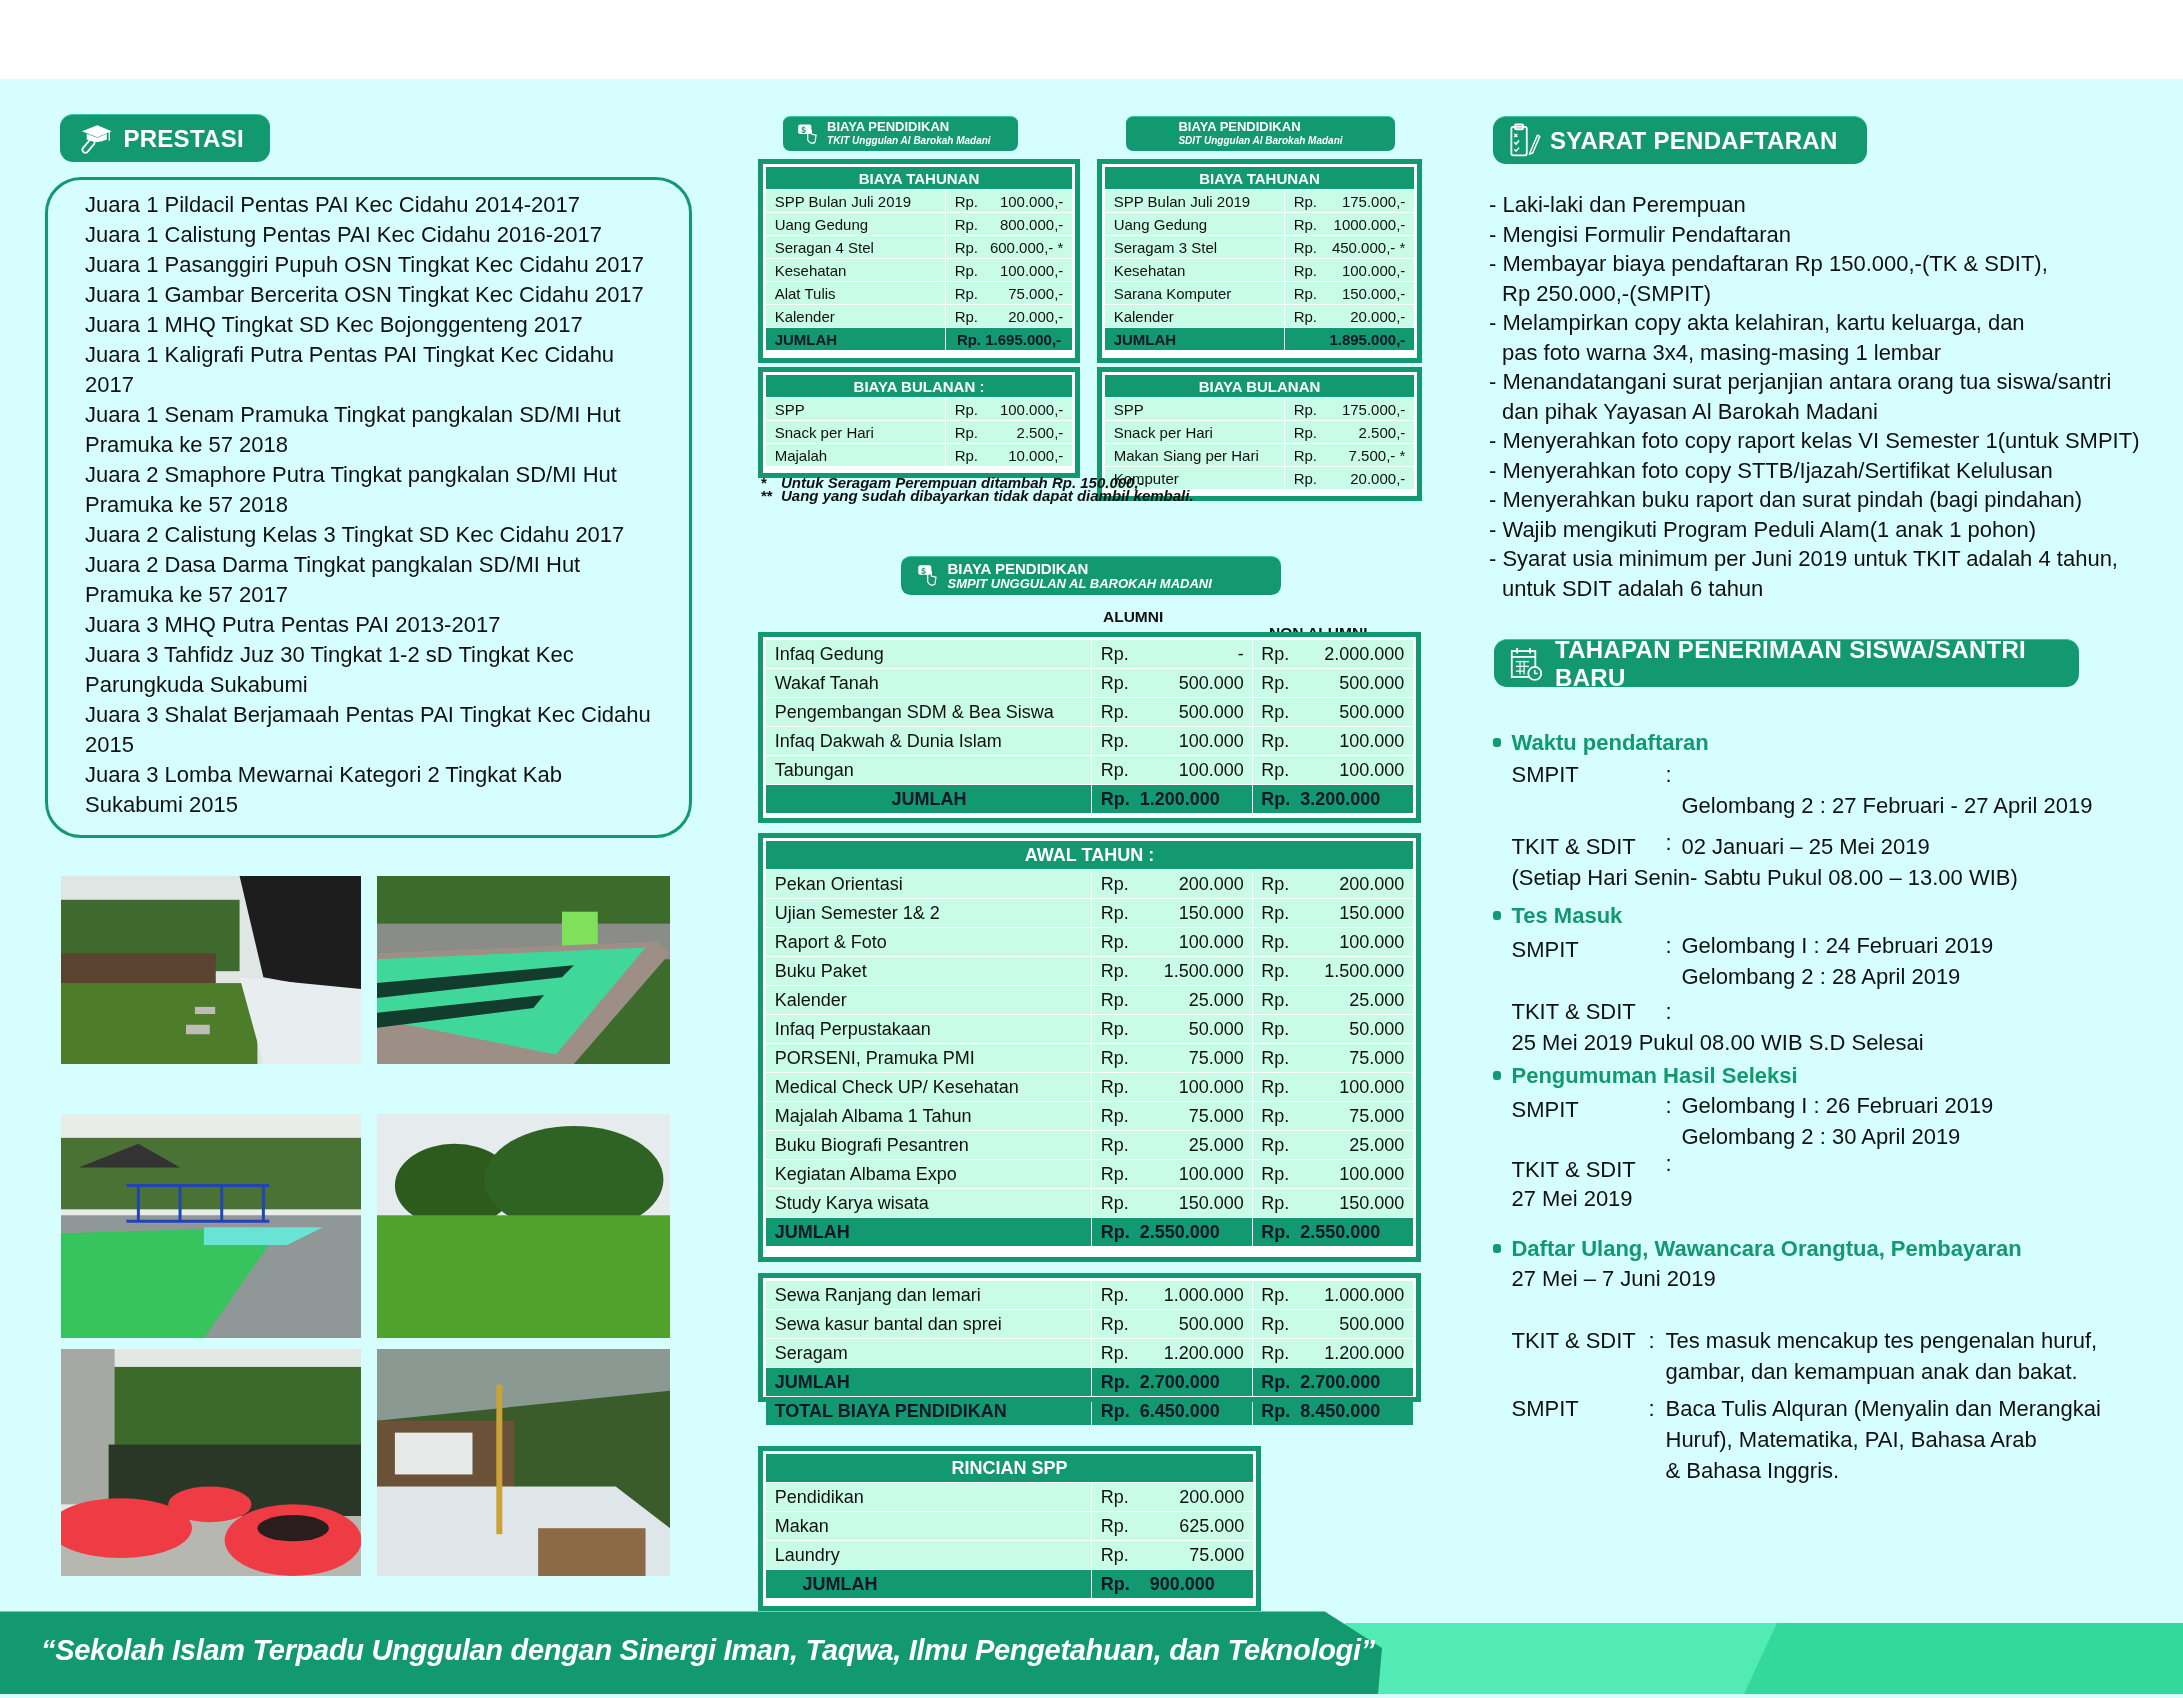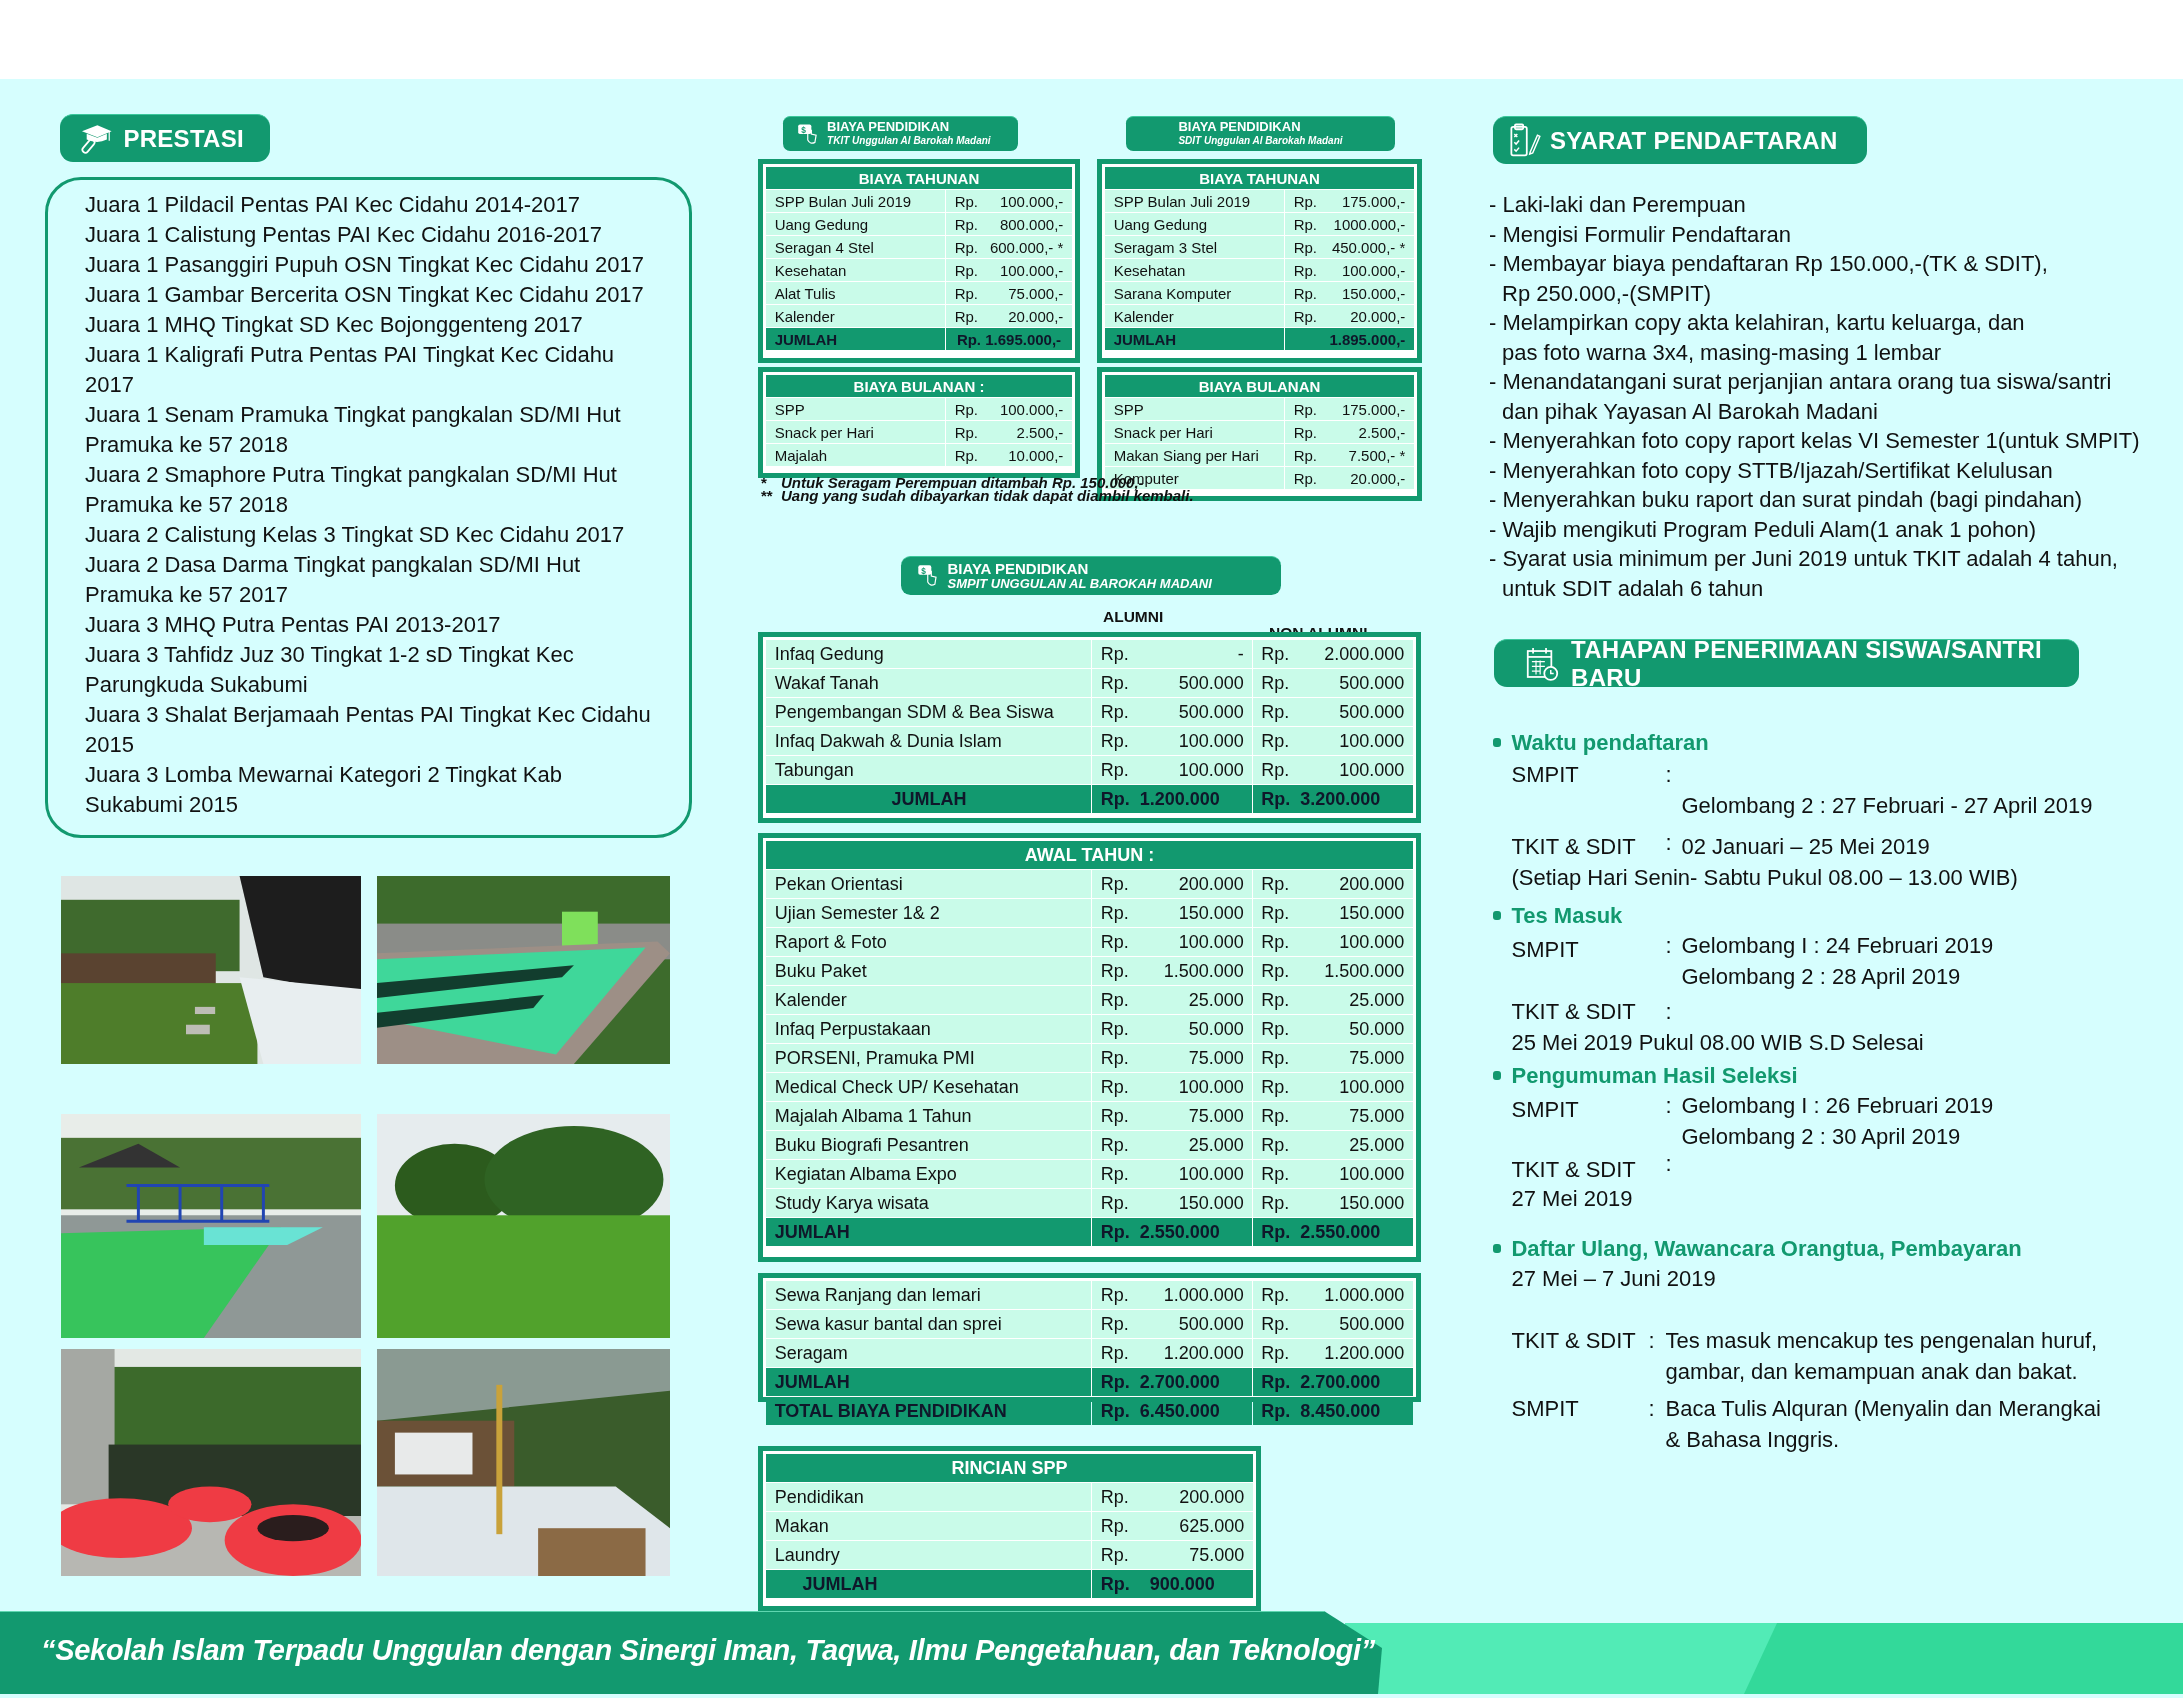--- a/index.html
+++ b/index.html
@@ -816,21 +816,21 @@
   <li><span>- Membayar biaya pendaftaran Rp 150.000,-(TK &amp; SDIT),</span><span class="cont">Rp 250.000,-(SMPIT)</span></li>
   <li><span>- Melampirkan copy akta kelahiran, kartu keluarga, dan</span><span class="cont">pas foto warna 3x4, masing-masing 1 lembar</span></li>
   <li><span>- Menandatangani surat perjanjian antara orang tua siswa/santri</span><span class="cont">dan pihak Yayasan Al Barokah Madani</span></li>
   <li><span>- Menyerahkan foto copy raport kelas VI Semester 1(untuk SMPIT)</span></li>
   <li><span>- Menyerahkan foto copy STTB/Ijazah/Sertifikat Kelulusan</span></li>
   <li><span>- Menyerahkan buku raport dan surat pindah (bagi pindahan)</span></li>
   <li><span>- Wajib mengikuti Program Peduli Alam(1 anak 1 pohon)</span></li>
   <li><span>- Syarat usia minimum per Juni 2019 untuk TKIT adalah 4 tahun,</span><span class="cont">untuk SDIT adalah 6 tahun</span></li>
 </ul>
 
-<div class="pill" style="left:1494px;top:639px;width:585px;height:48px;padding-left:32px;">
+<div class="pill" style="left:1494px;top:639px;width:585px;height:48px;padding-left:16px;">
   <svg width="33" height="36" viewBox="0 0 56 60">
     <rect x="3" y="8" width="40" height="44" fill="none" stroke="#fff" stroke-width="3"></rect>
     <line x1="3" y1="18" x2="43" y2="18" stroke="#fff" stroke-width="3"></line>
     <line x1="12" y1="3" x2="12" y2="12" stroke="#fff" stroke-width="3"></line>
     <line x1="34" y1="3" x2="34" y2="12" stroke="#fff" stroke-width="3"></line>
     <path d="M10 26 h22 M10 34 h22 M10 42 h14 M17 24 v24 M24 24 v24" stroke="#fff" stroke-width="2"></path>
     <circle cx="42" cy="46" r="11" fill="#12996f" stroke="#fff" stroke-width="3"></circle>
     <path d="M42 40 v6 h5" stroke="#fff" stroke-width="2.5" fill="none"></path>
   </svg>
   <span class="pt" style="margin-left:12px;">TAHAPAN PENERIMAAN SISWA/SANTRI BARU</span>
@@ -916,20 +916,23 @@
     </div>
   <div class="row">
       <span style="left:154px">gambar,  dan kemampuan anak dan bakat.</span>
     </div>
   <div class="row" style="margin-top:6px">
       <span style="left:0">SMPIT</span>
       <span style="left:137px">:</span>
       <span style="left:154px">Baca Tulis Alquran (Menyalin dan Merangkai</span>
     </div>
   <div class="row">
+      <span style="left:154px">Huruf), Matematika, PAI, Bahasa Arab</span>
+    </div>
+  <div class="row">
       <span style="left:154px">&amp; Bahasa Inggris.</span>
     </div>
 </div>
 
 <div class="footer-light"></div>
 <div class="footer-light2"></div>
 <div class="footer-dark"></div>
 <div class="tagline">“Sekolah Islam Terpadu Unggulan dengan Sinergi Iman, Taqwa, Ilmu Pengetahuan, dan Teknologi”</div>
 
 

